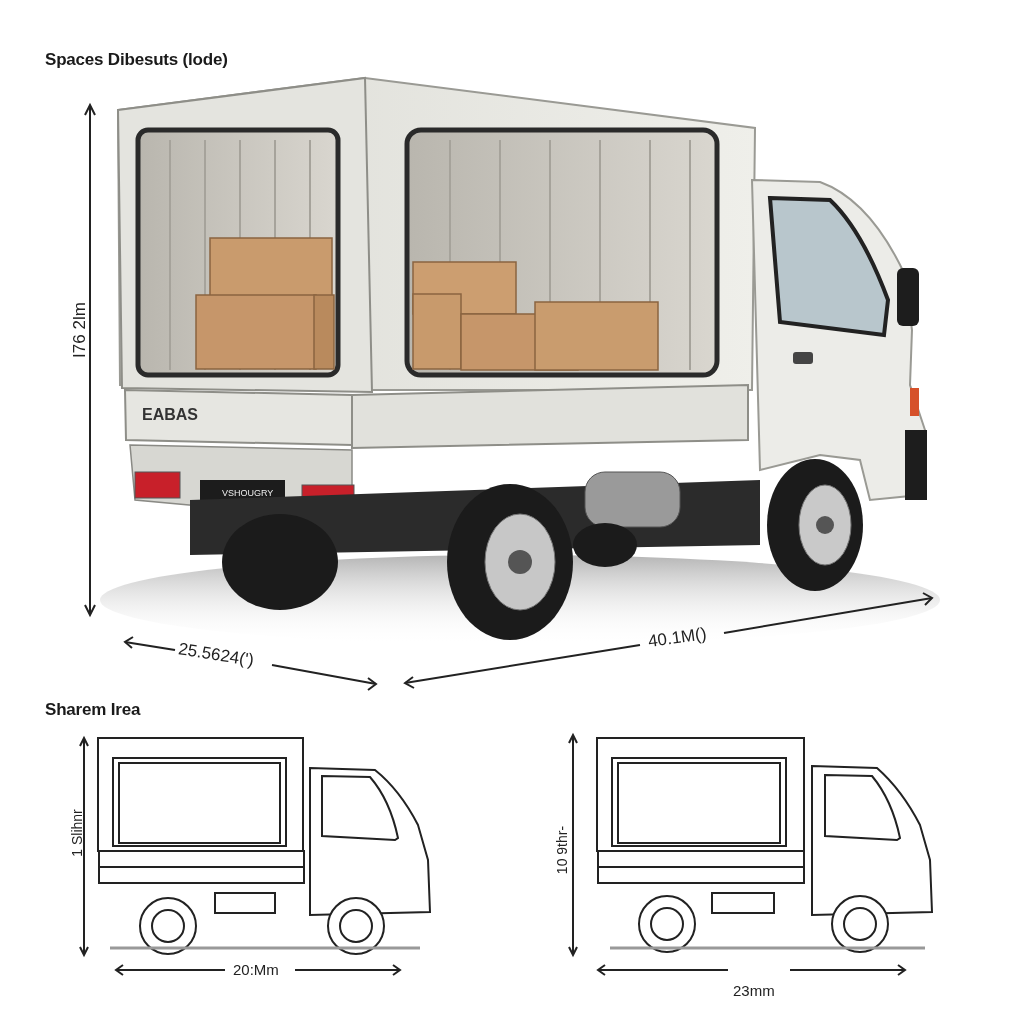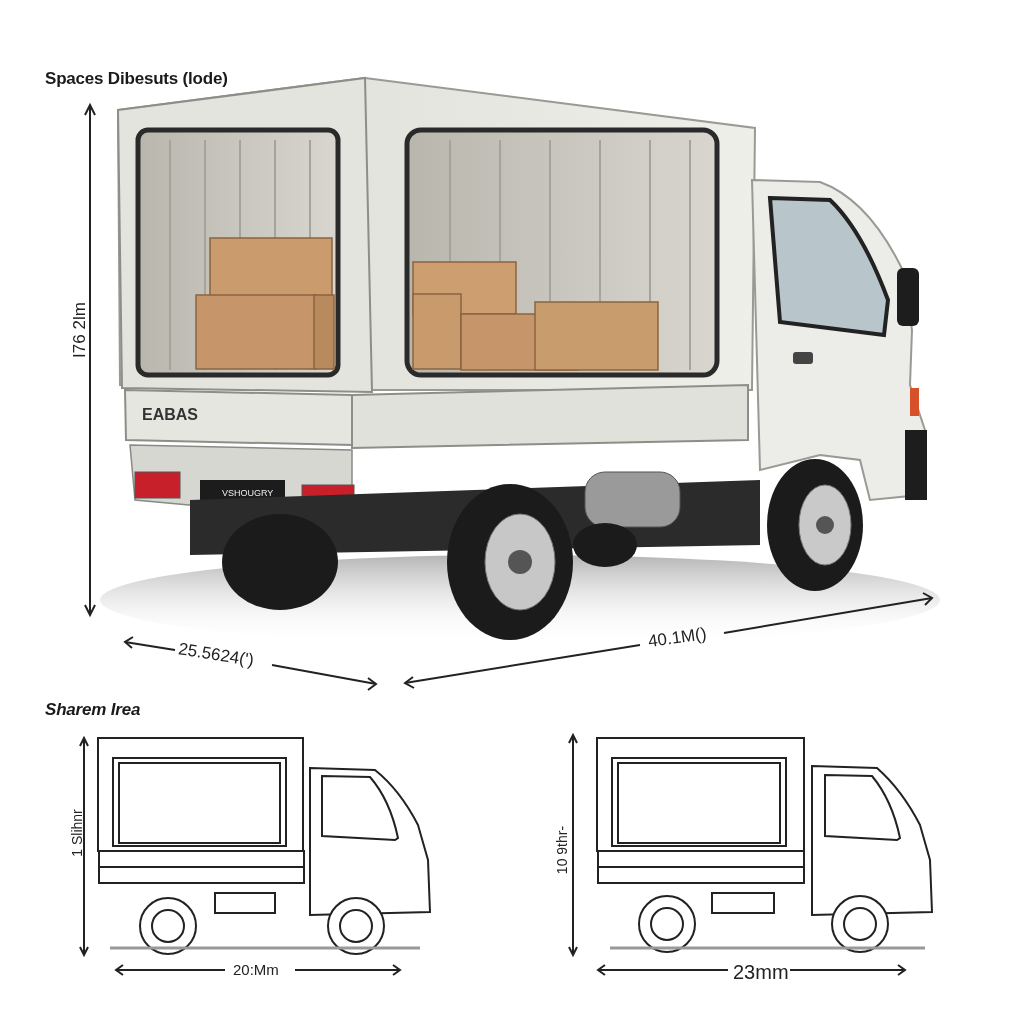--- a/index.html
+++ b/index.html
@@ -7,22 +7,22 @@
          font-family:"Liberation Sans", sans-serif; color:#1a1a1a; }
   .abs { position:absolute; }
   .heading { font-weight:bold; font-size:17px; letter-spacing:-0.2px; }
   .dimtxt { font-size:17px; color:#222; white-space:nowrap; }
   .vtext { transform-origin:center center; transform:rotate(-90deg); white-space:nowrap; }
   svg { position:absolute; left:0; top:0; }
 </style>
 </head>
 <body>
 
-<div class="abs heading" style="left:45px; top:50px;margin-top:19px;">Spaces Dibesuts (lode)</div>
-<div class="abs heading" style="left:45px; top:700px;font-style:italic;">Sharem Irea</div>
+<div class="abs heading" style="left:45px; top:50px;">Spaces Dibesuts (lode)</div>
+<div class="abs heading" style="left:45px; top:700px;">Sharem Irea</div>
 
 <svg width="1024" height="1024" viewBox="0 0 1024 1024">
   <defs>
     <linearGradient id="shadow" x1="0" y1="0" x2="0" y2="1">
       <stop offset="0" stop-color="#777" stop-opacity="0.55"></stop>
       <stop offset="1" stop-color="#fff" stop-opacity="0"></stop>
     </linearGradient>
     <linearGradient id="body" x1="0" y1="0" x2="1" y2="0">
       <stop offset="0" stop-color="#dcdcd6"></stop>
       <stop offset="1" stop-color="#efefea"></stop>
@@ -163,13 +163,13 @@
 <div class="abs" style="left:142px; top:406px; font-size:16px; font-weight:bold; color:#333;">EABAS</div>
 <div class="abs" style="left:222px; top:488px; font-size:9px; font-weight:normal; color:#eee;">VSHOUGRY</div>
 
 <div class="abs dimtxt vtext" style="left:45px; top:320px; width:70px; text-align:center;">I76 2lm</div>
 <div class="abs dimtxt" style="left:178px; top:645px; transform:rotate(9deg);">25.5624(')</div>
 <div class="abs dimtxt" style="left:648px; top:628px; transform:rotate(-8deg);">40.1M()</div>
 
 <div class="abs dimtxt vtext" style="left:42px; top:825px; width:70px; text-align:center; font-size:14px;">1 Slihnr</div>
 <div class="abs dimtxt" style="left:233px; top:961px; font-size:15px;">20:Mm</div>
 <div class="abs dimtxt vtext" style="left:527px; top:842px; width:70px; text-align:center; font-size:14px;">10 9thr-</div>
-<div class="abs dimtxt" style="left:733px; top:961px; font-size:20px;">23mm</div>
+<div class="abs dimtxt" style="left:733px; top:982px; font-size:15px;">23mm</div>
 
 </body></html>

